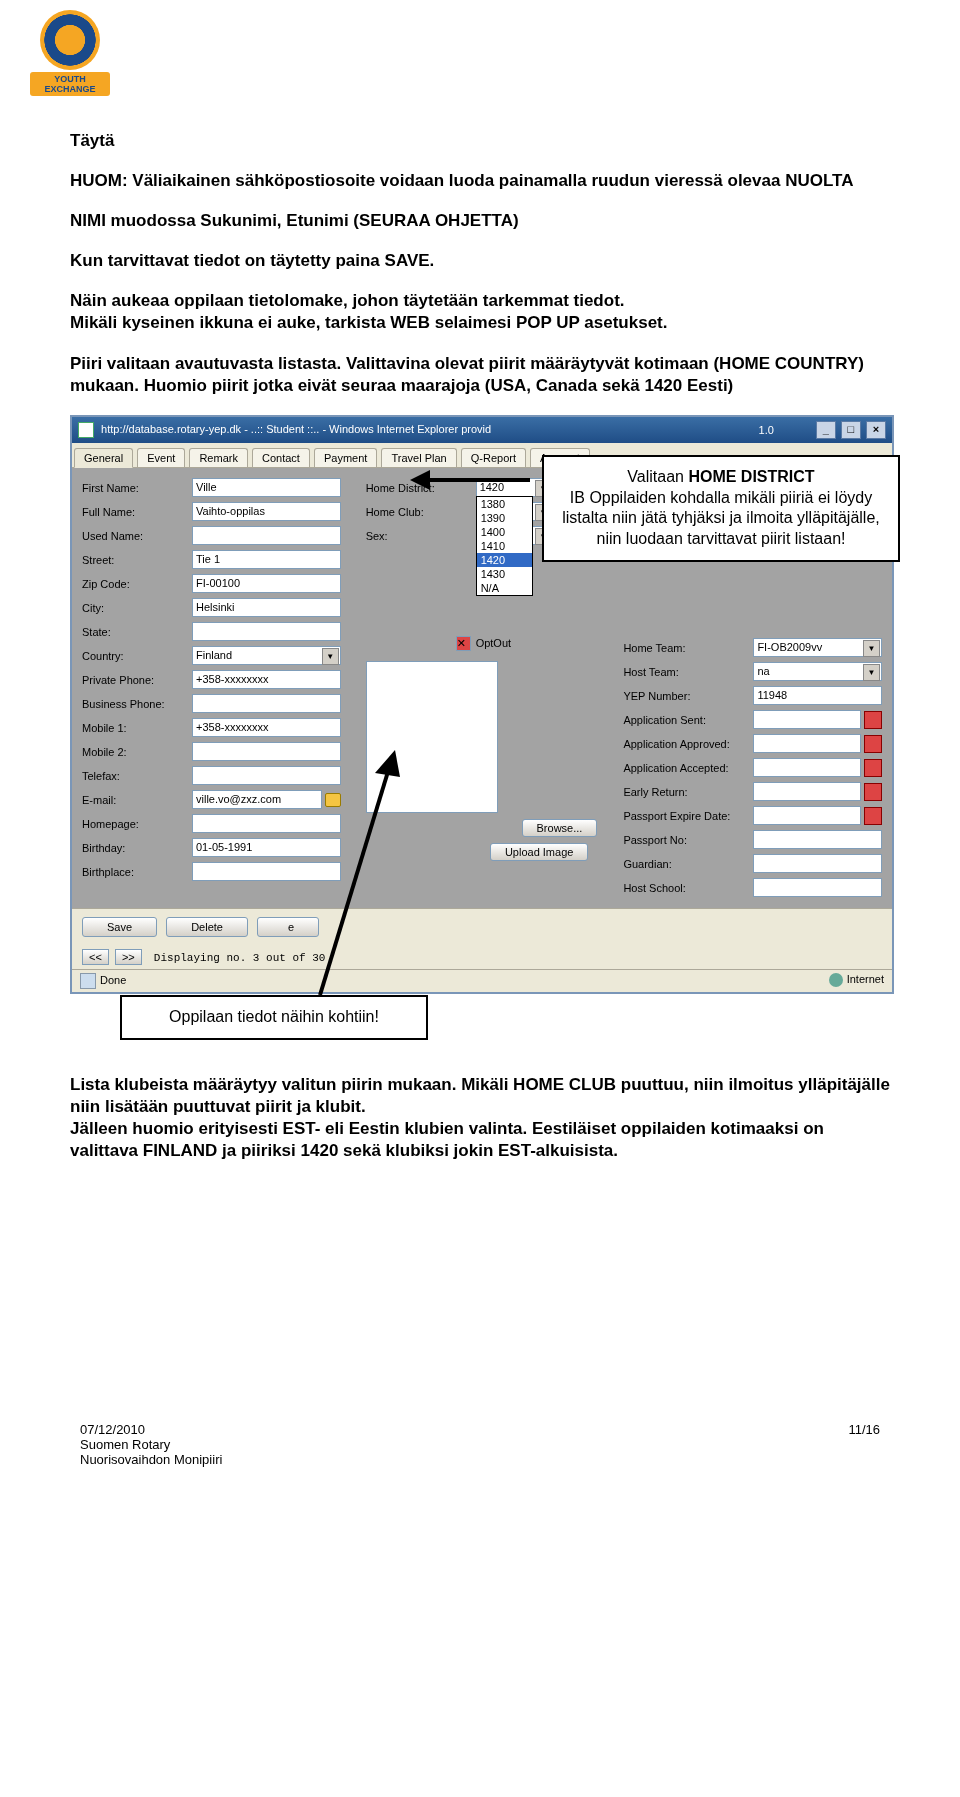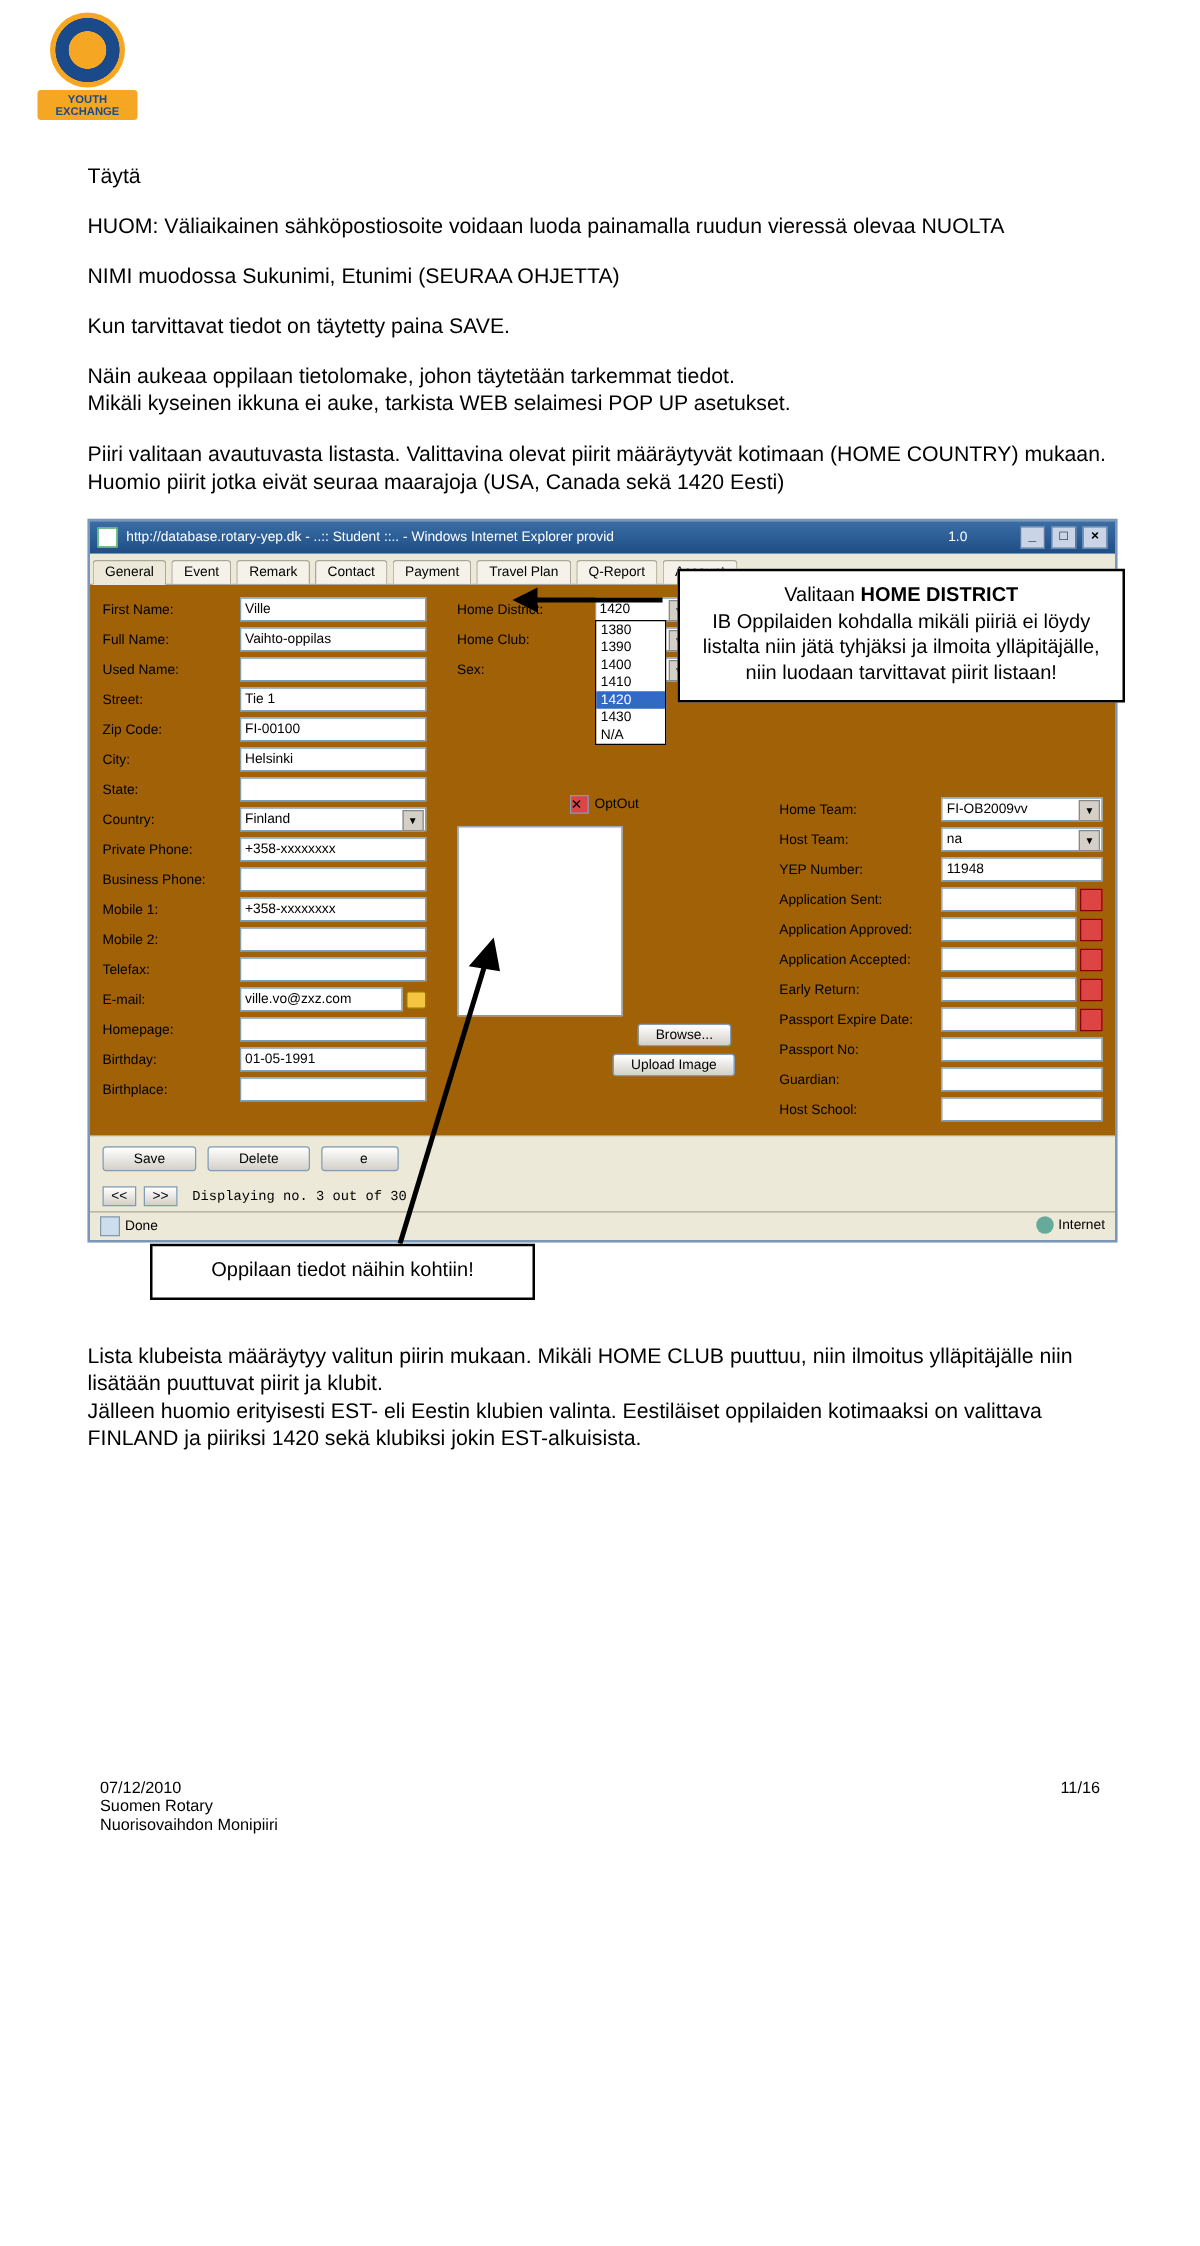--- a/index.html
+++ b/index.html
@@ -36,21 +36,21 @@
     margin-top: 2px;
     background: #f5a623;
     padding: 2px;
     border-radius: 3px;
   }
   .main-text {
     margin-top: 110px;
     font-size: 17px;
     line-height: 1.3;
   }
-  .main-text p { margin: 0 0 18px 0; }
+  .main-text p { margin: 0 0 18px 0; font-weight: bold; }
   .screenshot-wrap {
     position: relative;
     margin: 10px 0 30px 0;
   }
   .ie-window {
     width: 820px;
     border: 2px solid #7a96b8;
     background: #ece9d8;
     font-size: 11px;
     font-family: Tahoma, Arial, sans-serif;
@@ -89,21 +89,21 @@
     margin-right: 1px;
     font-size: 11px;
     border-radius: 3px 3px 0 0;
     position: relative;
     top: 1px;
   }
   .tabs span.active { background: #ece9d8; border-bottom: 1px solid #ece9d8; }
   .form-body {
     display: flex;
     padding: 10px 10px 6px 10px;
-    background: #a16207;
+    background: #a3a3a3;
     gap: 25px;
   }
   .col { flex: 1; }
   .row {
     display: flex;
     align-items: center;
     margin-bottom: 4px;
     min-height: 20px;
   }
   .lbl {
@@ -383,21 +383,21 @@
               <div>1410</div>
               <div class="sel">1420</div>
               <div>1430</div>
               <div>N/A</div>
             </div>
           <div class="opt-row" style="margin-left:90px;margin-top:90px;">
             <span class="chk red">✕</span>
             <span>OptOut</span>
           </div>
           <div class="image-box"></div>
-          <div style="text-align:right;margin-right:13px;"><span class="btn">Browse...</span></div>
+          <div style="text-align:right;margin-right:1px;"><span class="btn">Browse...</span></div>
           <div style="text-align:right;margin:6px 10px 0 0;"><span class="btn">Upload Image</span></div>
         </div>
 
         <div class="col" id="col3" style="padding-top: 160px;">
             <div class="row">
               <span class="lbl lbl3">Home Team:</span>
               <span class="inp dropdown">FI-OB2009vv</span>
             </div>
             <div class="row">
               <span class="lbl lbl3">Host Team:</span>

